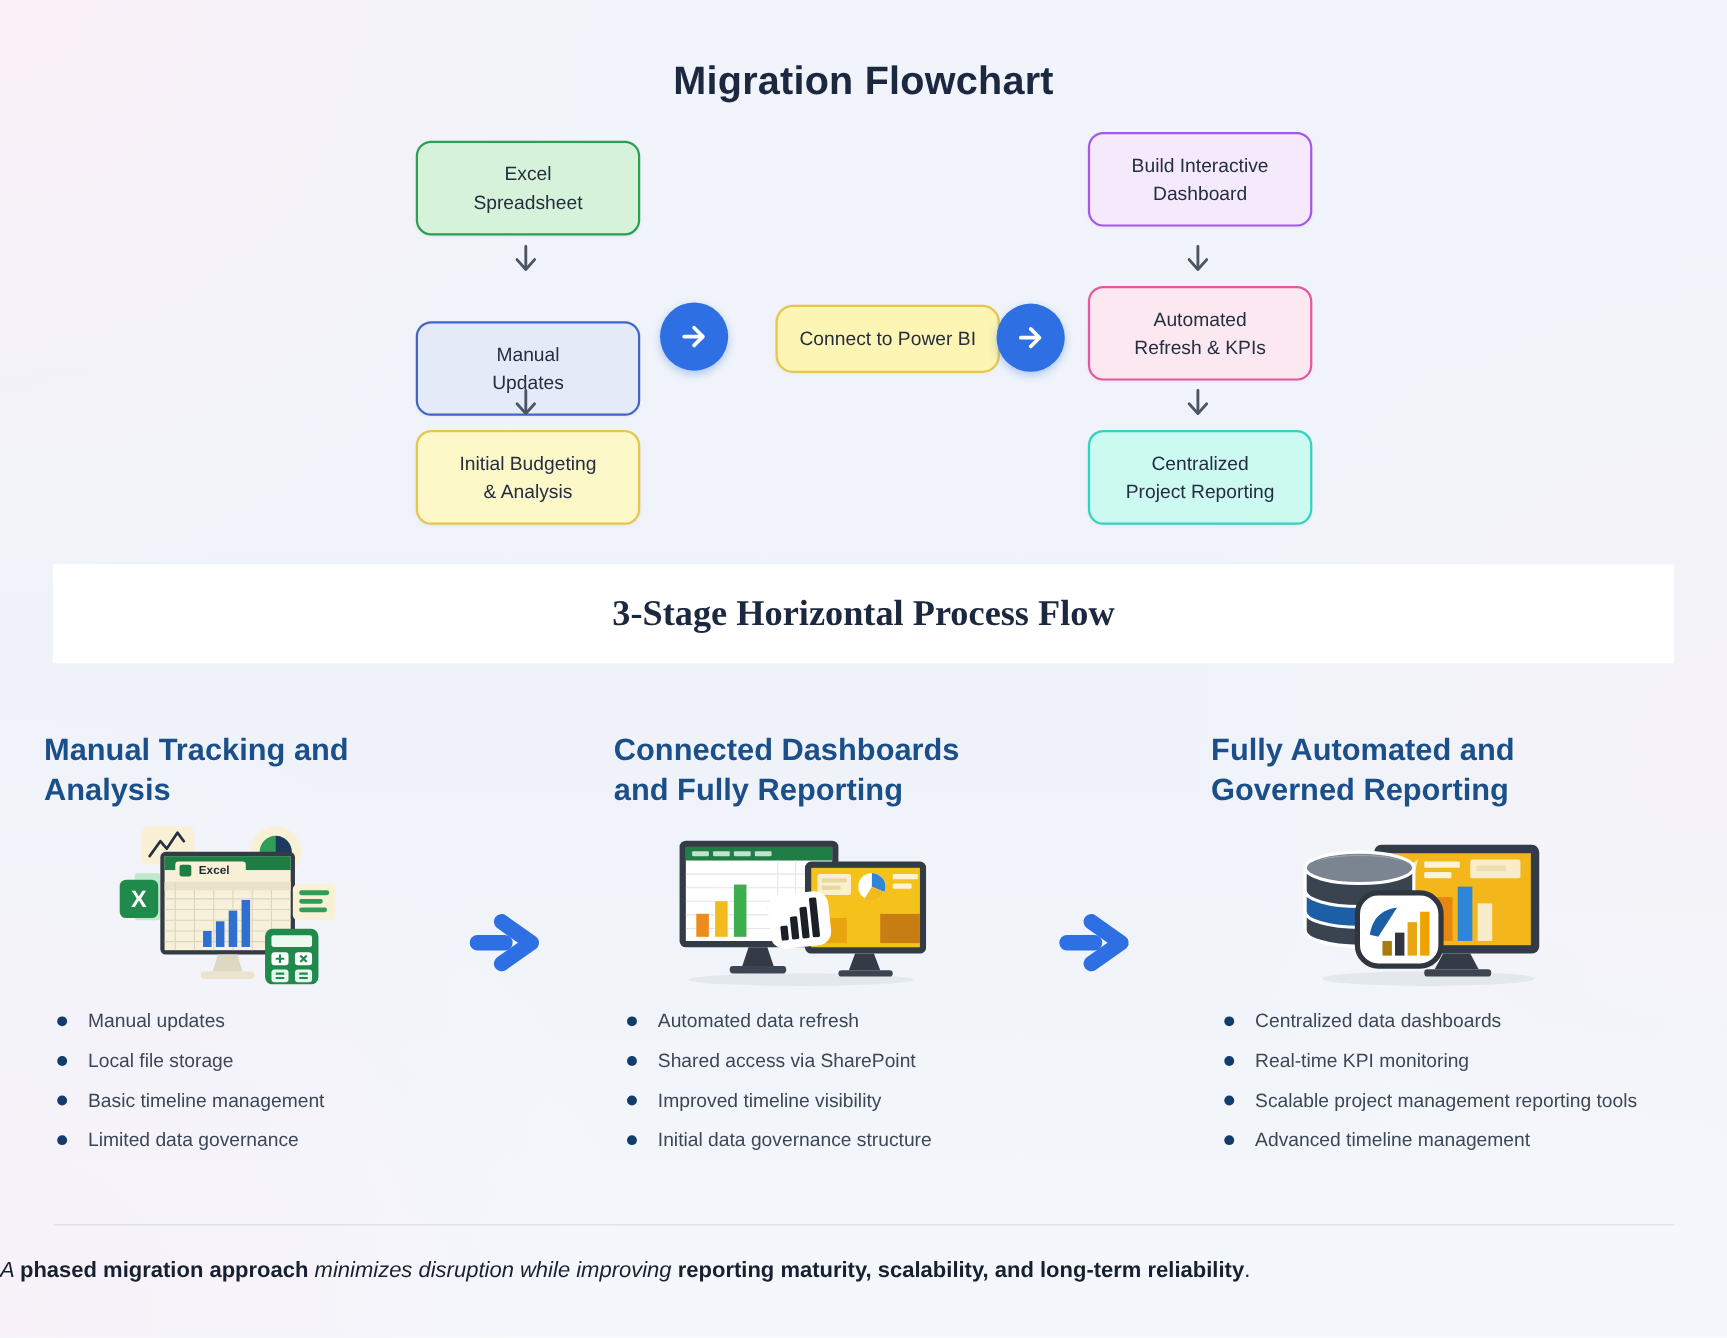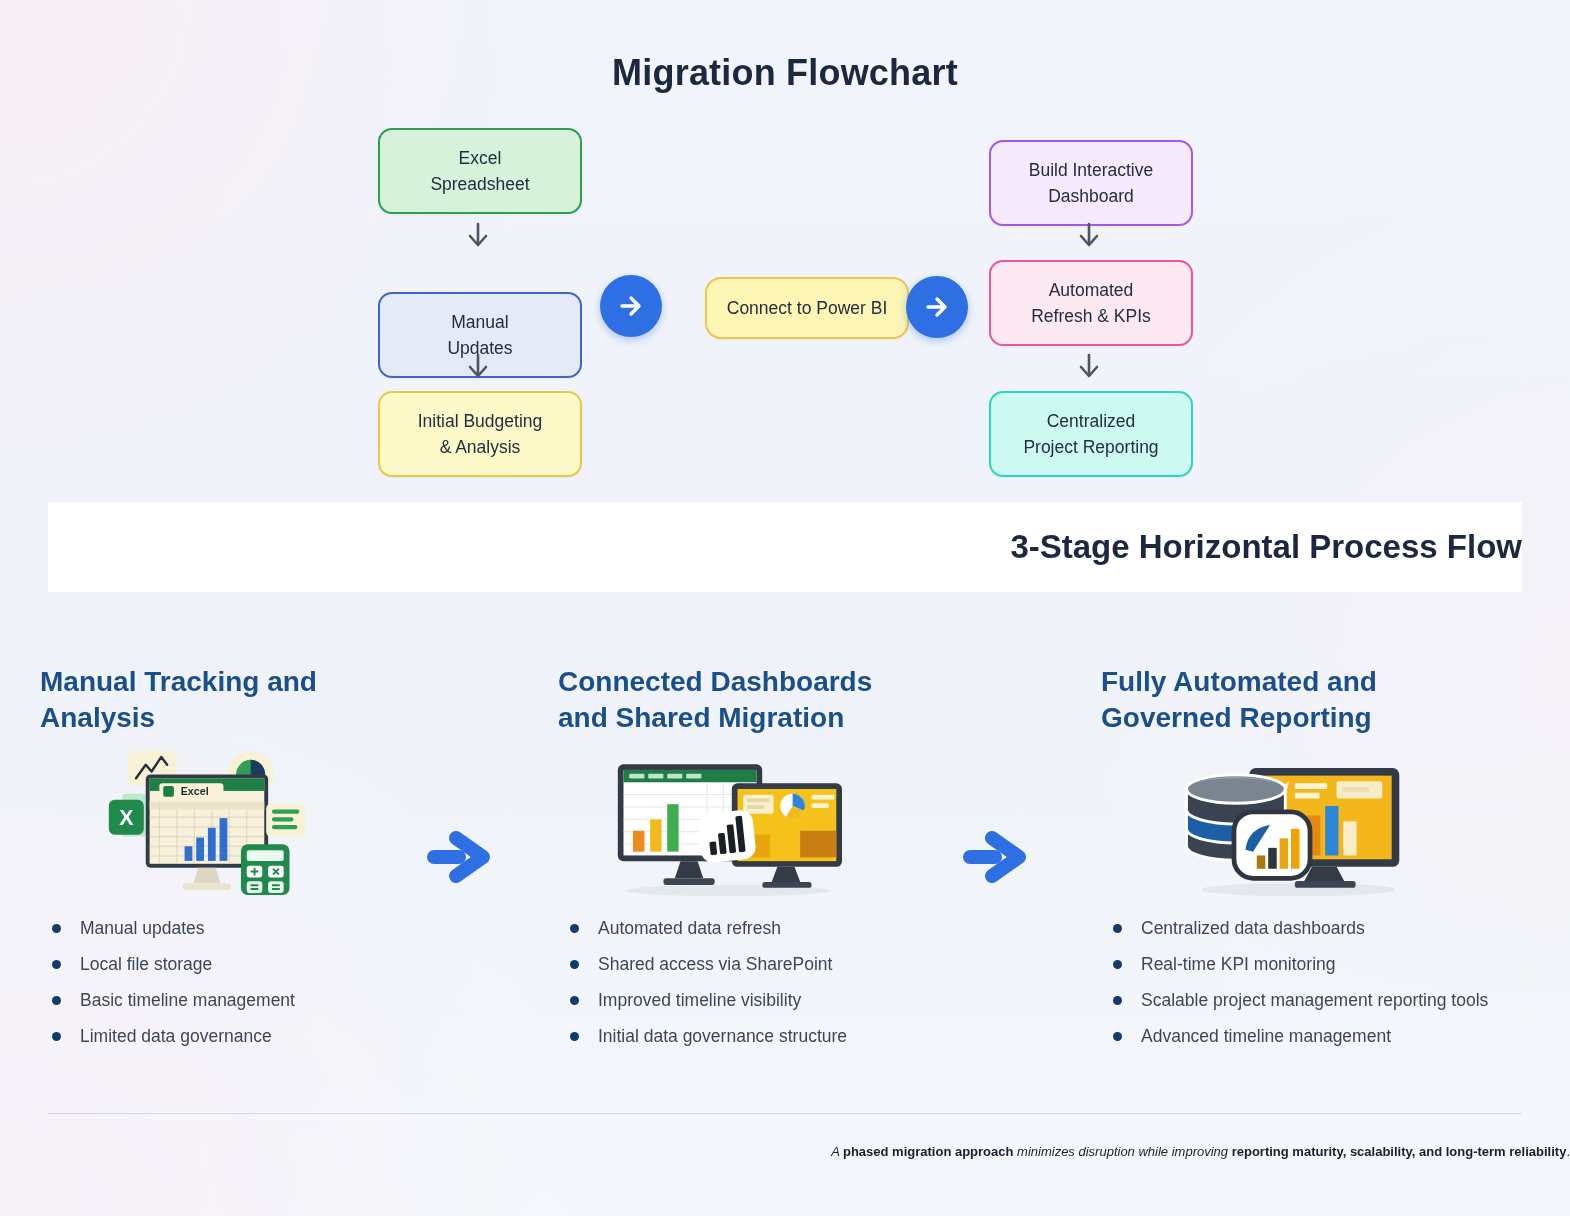--- a/index.html
+++ b/index.html
@@ -15,51 +15,51 @@
     font-size:36px;font-weight:700;color:#1c2740;letter-spacing:.2px;}
   
   .node{position:absolute;display:flex;align-items:center;justify-content:center;text-align:center;
     border-radius:14px;border:2px solid;font-size:17.5px;line-height:1.5;color:#242e40;
     box-shadow:0 1px 2px rgba(30,40,70,.05);}
   .node span{white-space:pre-line;}
   .n-excel    {left:378px;top:128px;width:200px;height:82px;background:#d6f2da;border-color:#2e9e51;}
   .n-manual   {left:378px;top:260px;width:200px;height:82px;background:#e4eaf8;border-color:#4065c6;margin-top:32px;}
   .n-budget   {left:378px;top:391px;width:200px;height:82px;background:#fdf8c8;border-color:#e7c74b;}
   .n-connect  {left:684px;top:277px;width:200px;height:58px;background:#fcf5b4;border-color:#e9c64a;border-radius:16px;margin-left:21px;}
-  .n-dash     {left:989px;top:140px;width:200px;height:82px;background:#f5e9fc;border-color:#a558e8;}
+  .n-dash     {left:989px;top:120px;width:200px;height:82px;background:#f5e9fc;border-color:#a558e8;}
   .n-refresh  {left:989px;top:260px;width:200px;height:82px;background:#fbe8f0;border-color:#e8579b;}
   .n-report   {left:989px;top:391px;width:200px;height:82px;background:#ccf9f0;border-color:#2fd4c0;}
   .dn-arrow{position:absolute;width:26px;height:30px;}
   .da-1{left:465px;top:221px;} .da-2{left:465px;top:352px;}
   .da-3{left:1076px;top:221px;} .da-4{left:1076px;top:352px;}
   .circle{position:absolute;width:62px;height:62px;border-radius:50%;background:#2e6fe4;
     display:flex;align-items:center;justify-content:center;box-shadow:0 3px 8px rgba(46,111,228,.35);}
   .c-1{left:600px;top:275px;} .c-2{left:906px;top:276px;}
   
-  .band{position:absolute;left:48px;top:502px;width:1474px;height:90px;background:#ffffff;
-    display:flex;align-items:center;justify-content:flex-end;}
+  .band{position:absolute;left:48px;top:513px;width:1474px;height:90px;background:#ffffff;
+    display:flex;align-items:center;justify-content:center;font-family:Liberation Serif, serif;}
   .band h2{margin:0;font-size:33px;font-weight:700;color:#1c2740;}
   
   .stage{position:absolute;top:650px;}
   .stage-1{left:40px;width:330px;}
   .stage-2{left:558px;width:340px;}
   .stage-3{left:1101px;width:380px;}
   .stage h3{margin:14px 0 0;text-align:left;font-size:28px;font-weight:700;color:#1b4f8a;
     line-height:1.28;white-space:pre-line;}
   .illo{height:152px;display:flex;align-items:flex-end;justify-content:center;margin-top:10px;}
   .stage ul{list-style:none;margin:20px 0 0;padding:0 0 0 12px;}
   .stage li{display:flex;align-items:center;gap:19px;margin-bottom:15px;font-size:17.5px;
     color:#3d4657;white-space:nowrap;}
   .dot{width:9px;height:9px;border-radius:50%;background:#123c6d;flex:none;}
   .flow-arrow{position:absolute;top:828px;}
   .fa-1{left:423px;} .fa-2{left:959px;}
   
   .divider{position:absolute;left:48px;top:1113px;width:1474px;height:1px;background:#d7dce4;}
-  .footer-text{position:absolute;top:1144px;left:0;width:100%;text-align:right;margin:0;
-    font-size:13px;color:#16202e;}
+  .footer-text{position:absolute;top:1144px;left:0;width:100%;text-align:left;margin:0;
+    font-size:20px;color:#16202e;}
   .it{font-style:italic;} .bd{font-weight:700;}
 </style>
 </head>
 <body>
 
 <div class="page">
 
   <h1 class="page-title">Migration Flowchart</h1>
 
   <section>
@@ -234,21 +234,21 @@
 
   <svg class="flow-arrow fa-1" width="74" height="58" viewBox="0 0 74 58">
     <g stroke="#2e6fe4" stroke-width="14" fill="none" stroke-linecap="round" stroke-linejoin="round">
       <line x1="11" y1="29" x2="36" y2="29"></line>
         <polyline points="33,10 60,29 33,48"></polyline>
     </g>
   </svg>
 
   <div class="stage stage-2">
     <h3>Connected Dashboards
-and Shared Migration</h3>
+and Fully Reporting</h3>
     <div class="illo">
       <svg width="228" height="144" viewBox="0 0 240 150">
         <ellipse cx="120" cy="143" rx="108" ry="6" fill="#e3e7ee"></ellipse>
         <g>
           <rect x="4" y="10" width="152" height="102" rx="6" fill="#333b46"></rect>
           <rect x="10" y="16" width="140" height="90" fill="#ffffff"></rect>
           <rect x="10" y="16" width="140" height="13" fill="#1e7e45"></rect>
           <g fill="#bfe3cd">
             <rect x="16" y="20" width="16" height="5" rx="1"></rect>
               <rect x="36" y="20" width="16" height="5" rx="1"></rect>

